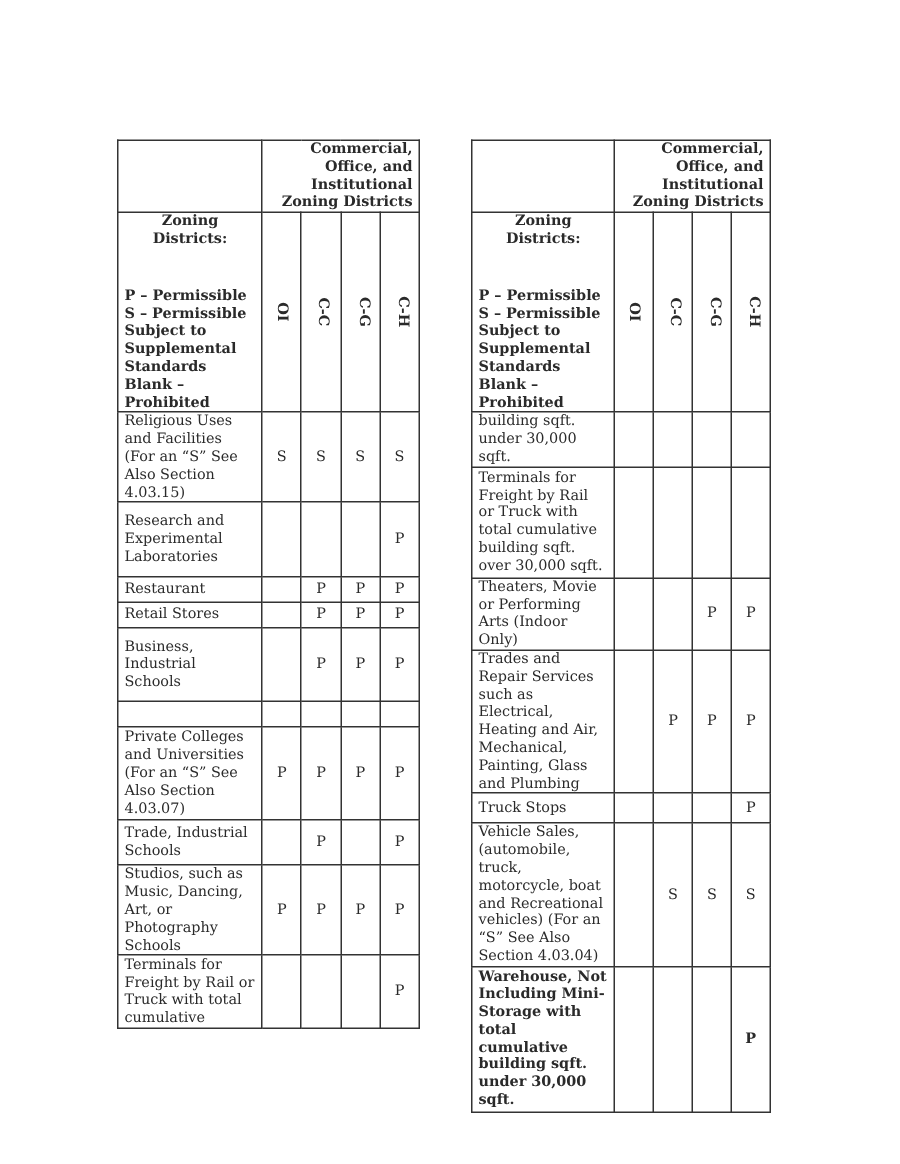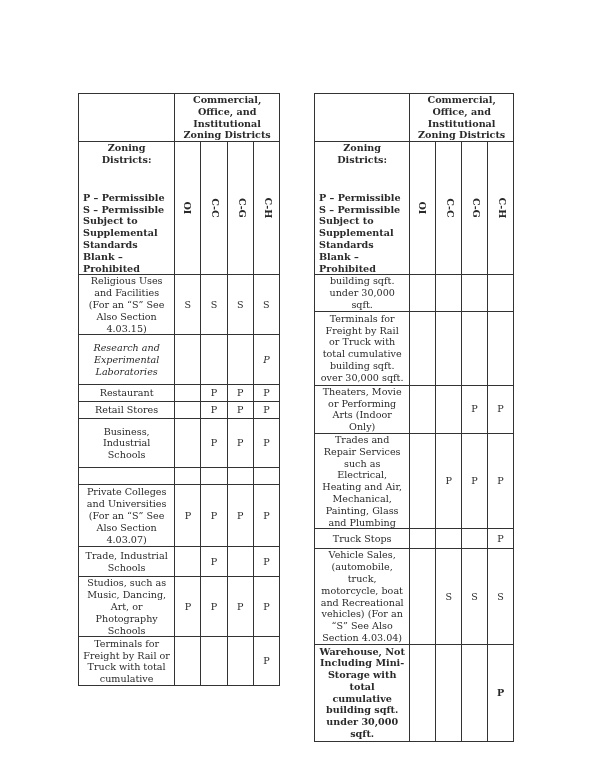--- a/index.html
+++ b/index.html
@@ -14,26 +14,26 @@
     font-size: 9.6px; line-height: 11.8px;
   }
   .ztable td, .ztable th {
     border: 1.3px solid #333; padding: 0 4px; vertical-align: middle;
     overflow: hidden;
   }
   #t-left { left: 78px; width: 202px; }
   #t-right { left: 314px; width: 200px; }
   .col-use { width: 92px; }
   .col-d { width: 25px; }
-  .hdr-group { text-align: center; font-weight: bold; height: 45px; padding: 0 2px; }
+  .hdr-group { text-align: right; font-weight: bold; height: 45px; padding: 0 2px; }
   .legend-cell { font-weight: bold; height: 124px; padding: 0 4px; }
   .legend-title { text-align: center; margin-bottom: 26px; }
   .dist-head { text-align: center; padding: 0; font-weight: bold; }
   .dist-head span { display: inline-block; transform: rotate(90deg); white-space: nowrap; }
-  .use-cell { text-align: center; }
+  .use-cell { text-align: left; }
   .val-cell { text-align: center; padding: 0; }
 </style>
 </head>
 <body>
 
 <table id="t-left" class="ztable">
   <colgroup>
     <col class="col-use">
       <col class="col-d">
       <col class="col-d">
@@ -59,21 +59,21 @@
     </tr>
   </thead>
   <tbody id="tb-left">
       <tr style="height: 51px;">
         <td class="use-cell">Religious Uses and Facilities (For an “S” See Also Section 4.03.15)</td>
         <td class="val-cell">S</td>
         <td class="val-cell">S</td>
         <td class="val-cell">S</td>
         <td class="val-cell">S</td>
       </tr>
-      <tr style="height: 50px; font-style: italic;">
+      <tr style="height: 50px;">
         <td class="use-cell">Research and Experimental Laboratories</td>
         <td class="val-cell"></td>
         <td class="val-cell"></td>
         <td class="val-cell"></td>
         <td class="val-cell">P</td>
       </tr>
       <tr style="height: 17px;">
         <td class="use-cell">Restaurant</td>
         <td class="val-cell"></td>
         <td class="val-cell">P</td>

